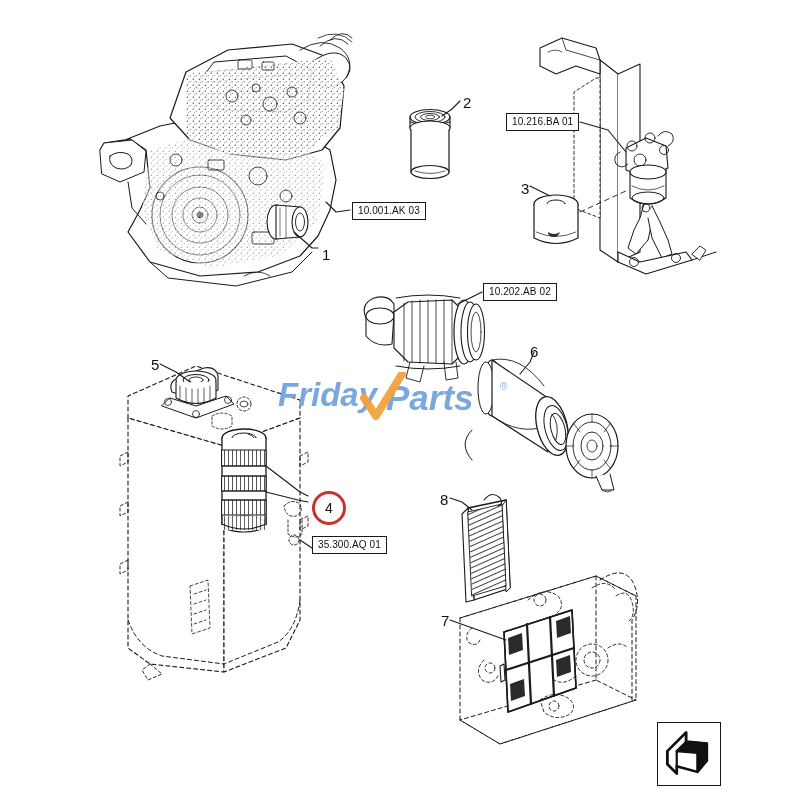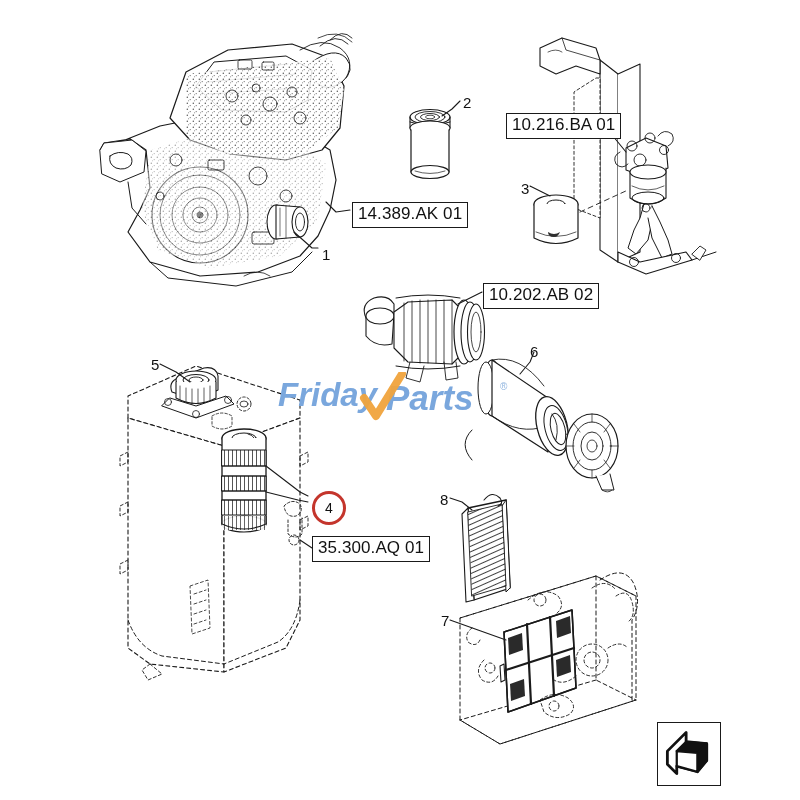--- a/index.html
+++ b/index.html
@@ -23,21 +23,21 @@
   svg.layer {
     position: absolute;
     left: 0; top: 0;
     width: 800px;
     height: 800px;
   }
   .ref-box {
     position: absolute;
     border: 1.3px solid #1a1a1a;
     background: #ffffff;
-    font-size: 17px;
+    font-size: 10px;
     color: #111111;
     padding: 2px 5px 3px 5px;
     white-space: nowrap;
     line-height: 1.1;
     letter-spacing: 0.1px;
   }
   .callout-num {
     position: absolute;
     font-size: 15px;
     color: #111111;
@@ -440,21 +440,21 @@
 
   <div id="corner-icon">
     <svg viewBox="0 0 64 64" width="60" height="60" xmlns="http://www.w3.org/2000/svg">
       <path d="M10 30 L30 10 L30 20 L52 22 L52 40 L42 52 L20 46 L20 54 L10 44 Z" fill="#ffffff" stroke="#111111" stroke-width="3" stroke-linejoin="round"></path>
       <path d="M30 20 L52 22 L42 32 L20 30 Z" fill="#111111" stroke="#111111" stroke-width="2.4" stroke-linejoin="round"></path>
       <path d="M42 32 L52 22 L52 40 L42 52 Z" fill="#111111" stroke="#111111" stroke-width="2.4" stroke-linejoin="round"></path>
       <path d="M20 30 L42 32 L42 52 L20 46 Z" fill="#ffffff" stroke="#111111" stroke-width="2.4" stroke-linejoin="round"></path>
     </svg>
   </div>
 
-  <div class="ref-box" style="left:352px; top:202px;">14.389.AK 01</div>
+  <div class="ref-box" style="left:352px; top:202px;">10.001.AK 03</div>
 
   <div class="ref-box" style="left:506px; top:113px;">10.216.BA 01</div>
 
   <div class="ref-box" style="left:483px; top:283px;">10.202.AB 02</div>
 
   <div class="ref-box" style="left:312px; top:536px;">35.300.AQ 01</div>
 
   <div class="callout-num" style="left:322px; top:247px;">1</div>
 
   <div class="callout-num" style="left:463px; top:95px;">2</div>

